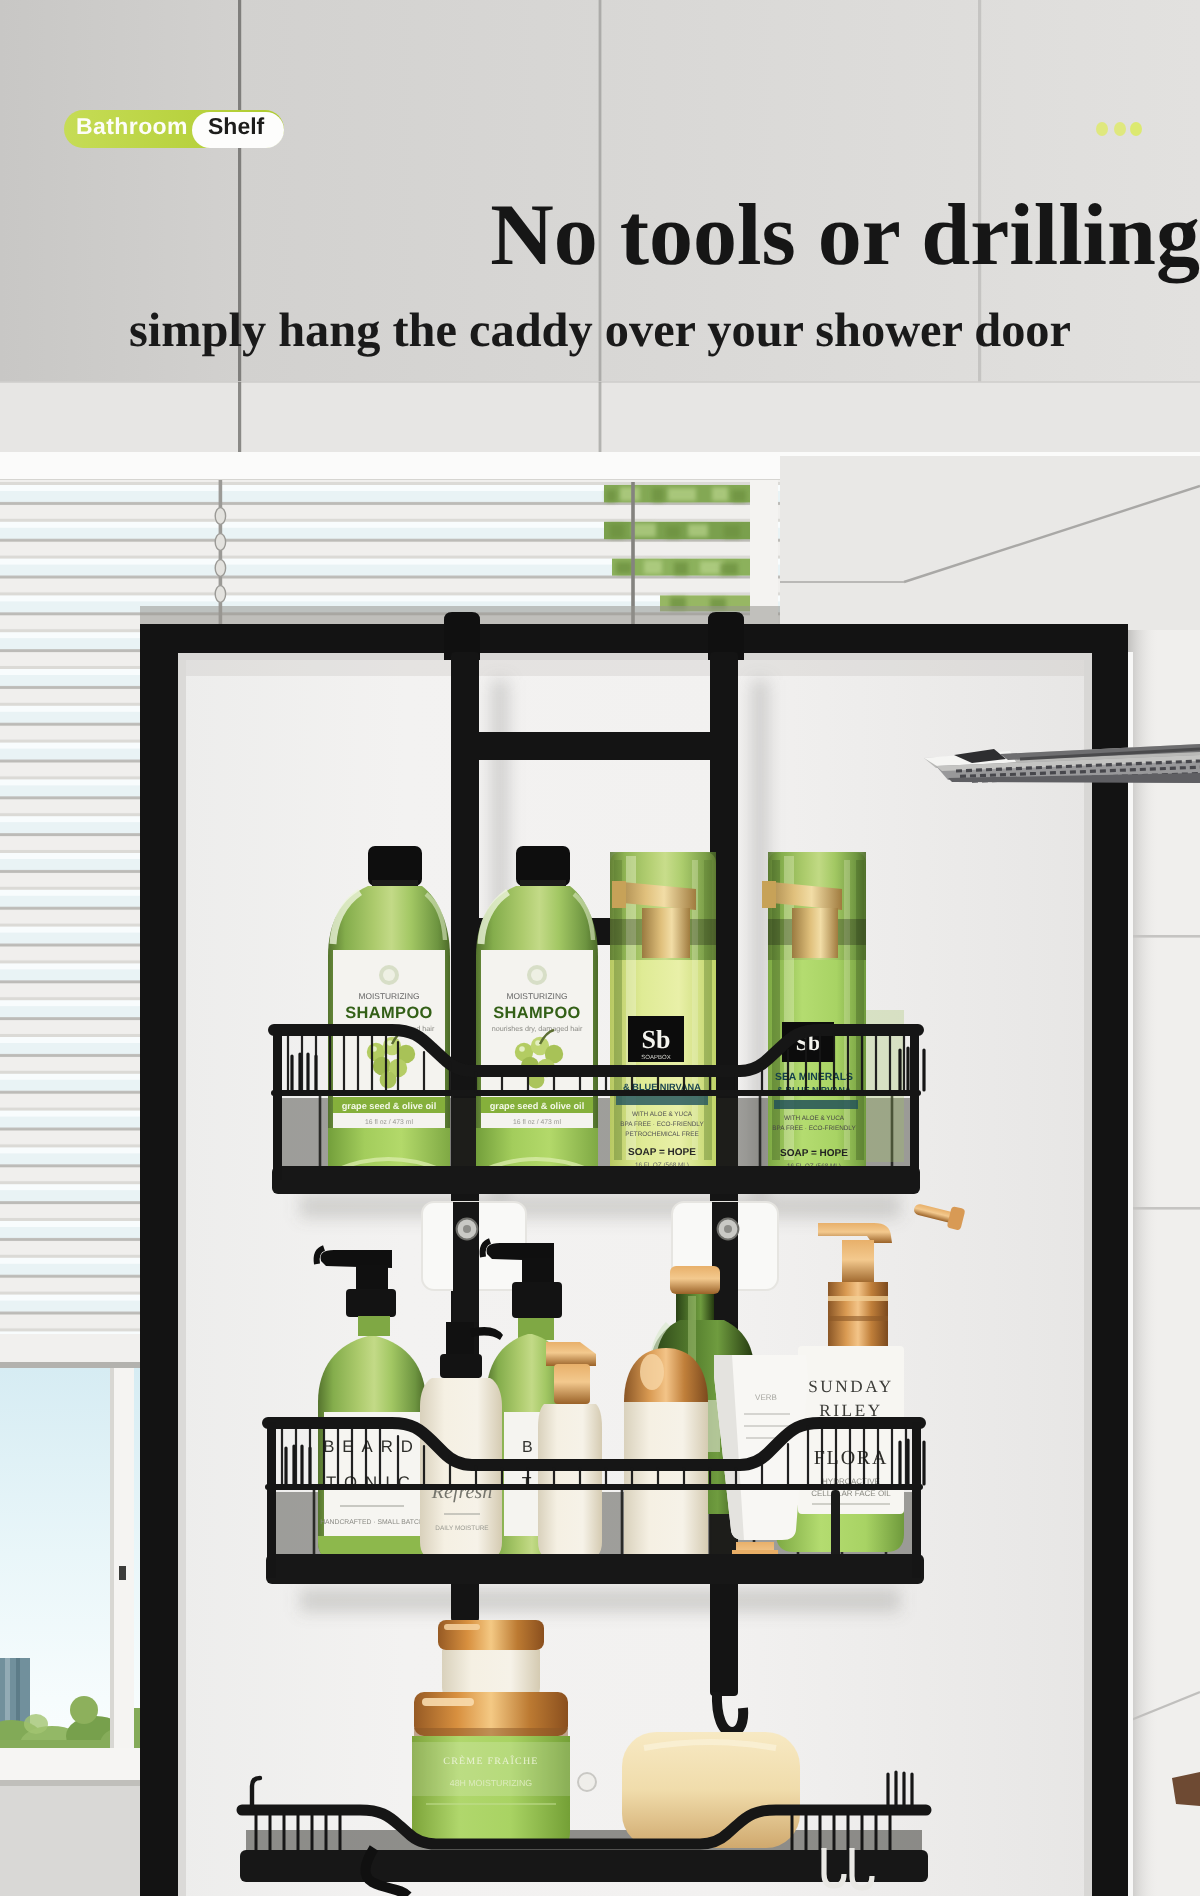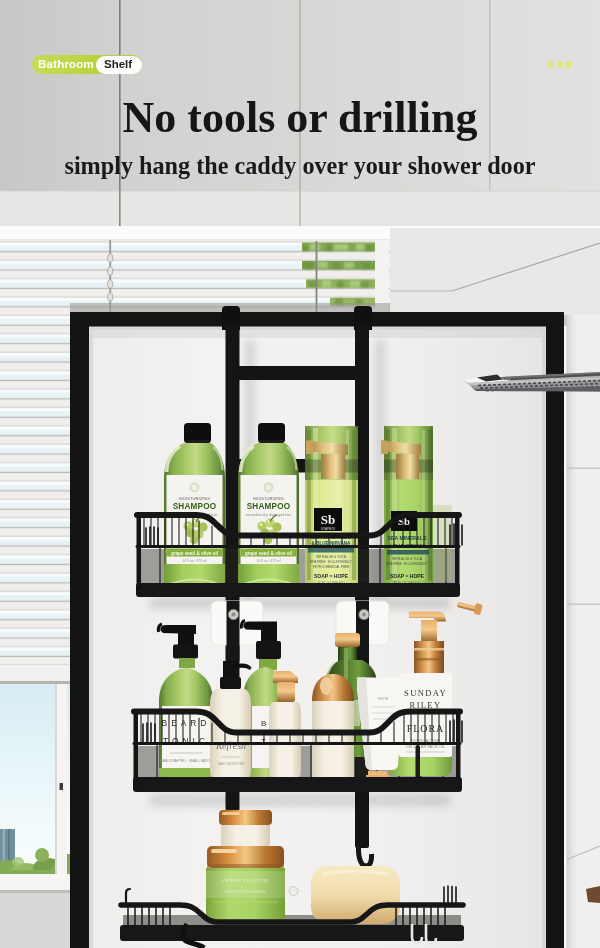--- a/index.html
+++ b/index.html
@@ -713,16 +713,16 @@
 <div class="abs" style="left:38px;top:58px;width:56px;height:13px;color:#fdfdf8;font-size:11.5px;font-weight:bold;letter-spacing:0.2px;text-align:center;">Bathroom</div>
 <div class="abs" style="left:96px;top:55.5px;width:46px;height:18px;border-radius:9px;background:#fdfdfc;"></div>
 <div class="abs" style="left:104px;top:58px;color:#1d1d1b;font-size:11.5px;font-weight:bold;">Shelf</div>
 
 <div class="abs" style="left:548px;top:61px;width:26px;height:7px;">
   <span style="position:absolute;left:0;width:6px;height:7px;border-radius:50%;background:#dfe87e;"></span>
   <span style="position:absolute;left:8.5px;width:6px;height:7px;border-radius:50%;background:#dfe87e;"></span>
   <span style="position:absolute;left:17px;width:6px;height:7px;border-radius:50%;background:#dce970;"></span>
 </div>
 
-<div class="abs" style="left:0;top:92px;width:600px;text-align:center;font-family:'Liberation Serif',serif;font-weight:bold;font-size:44px;color:#161616;">No tools or drilling</div>
+<div class="abs" style="left:0;top:92px;width:600px;text-align:right;font-family:'Liberation Serif',serif;font-weight:bold;font-size:44px;color:#161616;">No tools or drilling</div>
 
 <div class="abs" style="left:0;top:152px;width:600px;text-align:center;font-family:'Liberation Serif',serif;font-weight:bold;font-size:24.2px;color:#1a1a1a;">simply hang the caddy over your shower door</div>
 </div>
 
 </body></html>

